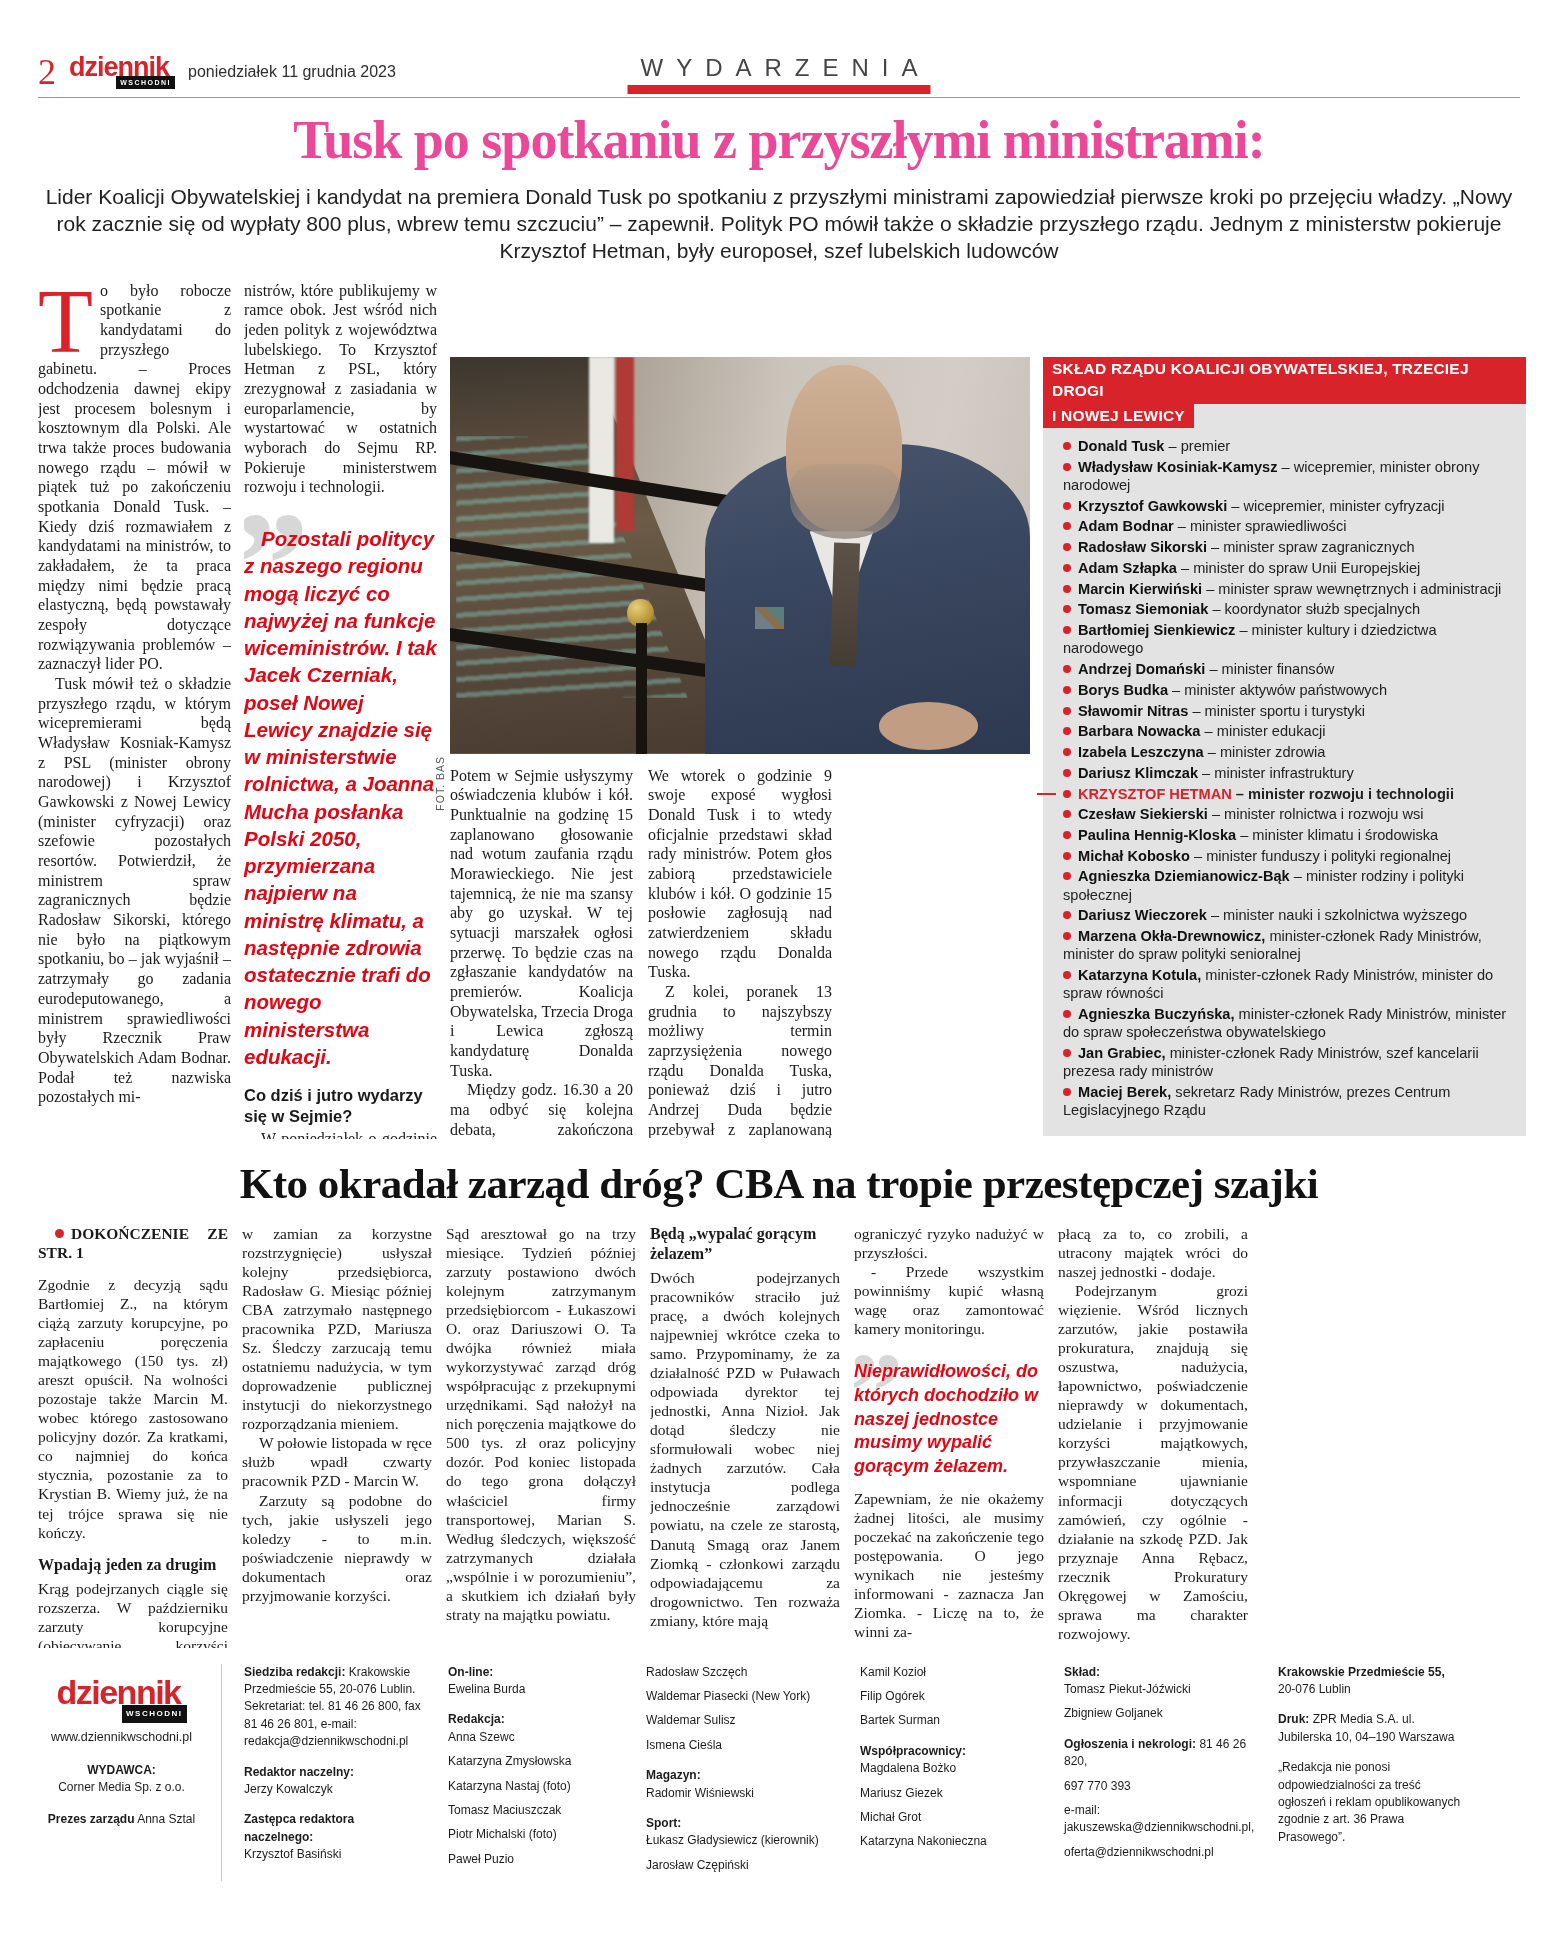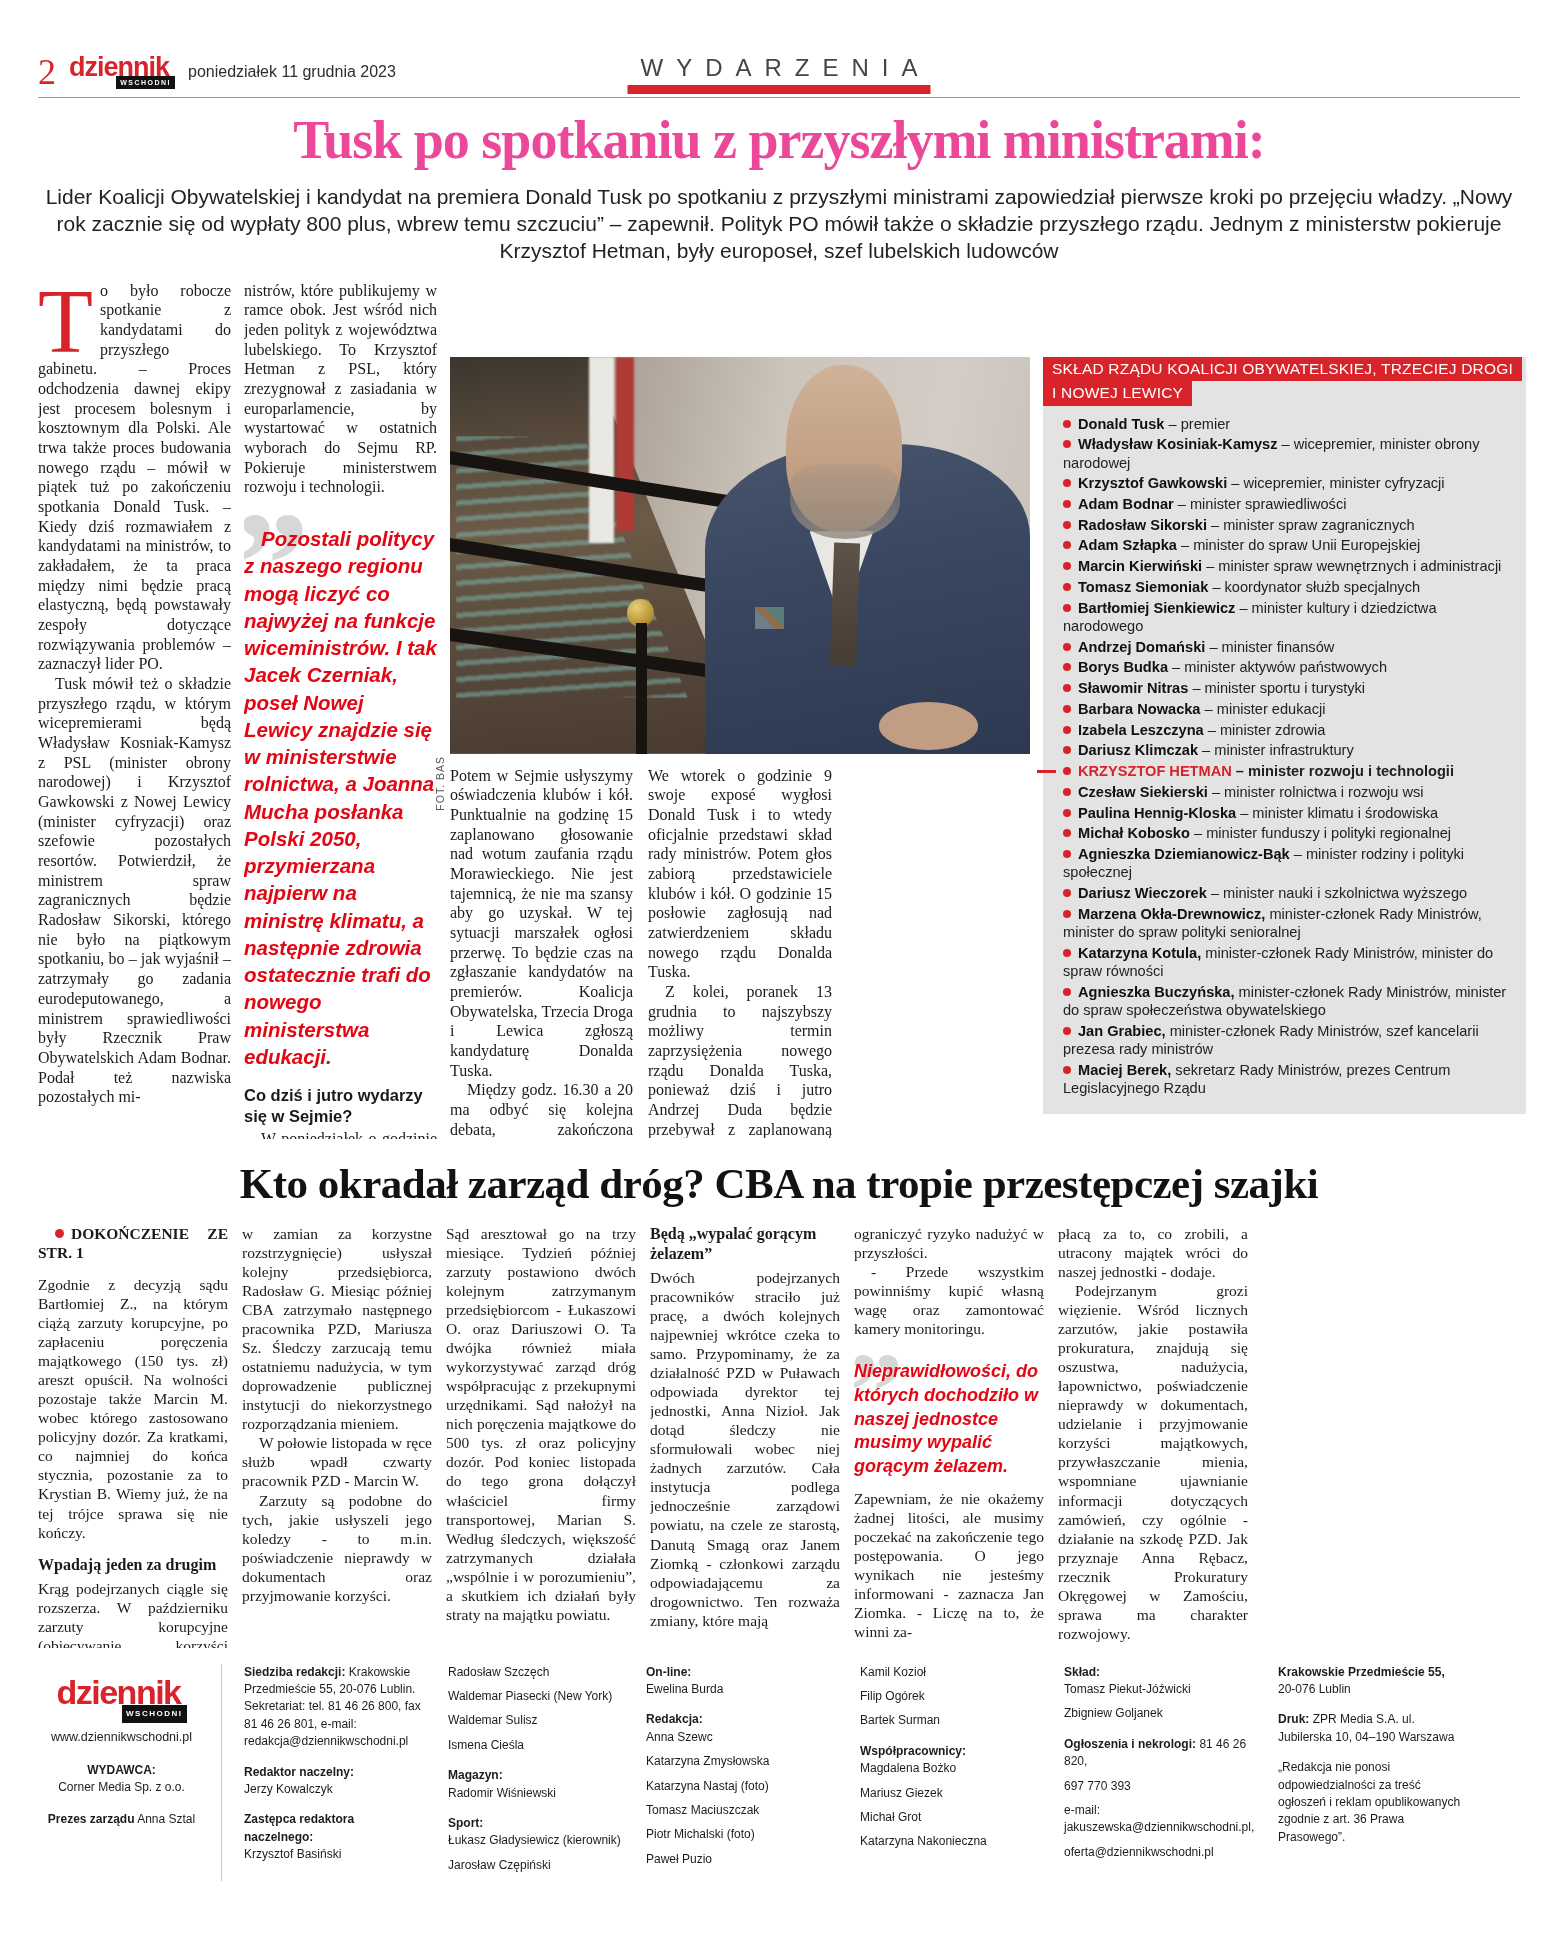--- a/index.html
+++ b/index.html
@@ -55,21 +55,21 @@
   .ph-pocket { position:absolute; left:52.5%; top:63%; width:5%; height:5.5%; background:linear-gradient(45deg,#6f7f85 0 40%, #8a6f4f 40% 60%, #5d7d7a 60% 100%); }
   .ph-hand { position:absolute; right:9%; bottom:1%; width:17%; height:12%; background:#c19d83; border-radius:50%; }
 
   .photo-cols { display:grid; grid-template-columns:183px 184px; column-gap:15px; margin-top:12px; }
   .pcol { height:372px; overflow:hidden; }
 
   
   .govbox-cell { margin-top:76px; }
   .govbox { background:#e3e3e3; padding-bottom:14px; }
   .gov-title div { line-height:0; }
-  .gov-title span { display:inline-block; background:#d8232a; color:#fff; font-weight:normal; font-size:15.5px; line-height:1.45; padding:1px 9px; letter-spacing:.2px; }
+  .gov-title span { display:inline-block; background:#d8232a; color:#fff; font-weight:bold; font-size:15.5px; line-height:1.45; padding:1px 9px; letter-spacing:.2px; }
   .gov-list { list-style:none; padding:9px 12px 0 20px; }
   .gov-list li { font-size:14.6px; line-height:1.25; margin-bottom:2.5px; position:relative; color:#222; }
   .dot { display:inline-block; width:8px; height:8px; border-radius:50%; background:#d8232a; margin-right:7px; vertical-align:1px; }
   .mname { color:#111; }
   .gov-list li.highlight .mname { color:#d8232a; }
   .gov-list li.highlight .mrest { font-weight:bold; }
   .gov-list li.highlight::after { content:""; position:absolute; left:-26px; top:8px; width:19px; height:2.5px; background:#d8232a; }
 
   
   .headline2 { font-family:"Liberation Serif", serif; font-weight:bold; font-size:43px; text-align:center; margin:20px 0 16px; letter-spacing:-0.5px; color:#121212; }
@@ -253,38 +253,38 @@
         <b>Prezes zarządu</b>
         <span>Anna Sztal</span>
       </div>
     </div>
     <div class="fcol">
         <p class="fline"><b>Siedziba redakcji:</b> <span>Krakowskie Przedmieście 55, 20-076 Lublin. Sekretariat: tel. 81 46 26 800, fax 81 46 26 801, e-mail: redakcja@dziennikwschodni.pl</span></p>
         <p class="fline blk sp"><b>Redaktor naczelny:</b> <span>Jerzy Kowalczyk</span></p>
         <p class="fline blk sp"><b>Zastępca redaktora naczelnego:</b> <span>Krzysztof Basiński</span></p>
       </div>
     <div class="fcol">
+        <p class="fline blk"><b>On-line:</b> <span>Ewelina Burda</span></p>
+        <p class="fline blk sp"><b>Redakcja:</b> <span>Anna Szewc</span></p>
+        <p class="fline"><b></b> <span>Katarzyna Zmysłowska</span></p>
+        <p class="fline"><b></b> <span>Katarzyna Nastaj (foto)</span></p>
+        <p class="fline"><b></b> <span>Tomasz Maciuszczak</span></p>
+        <p class="fline"><b></b> <span>Piotr Michalski (foto)</span></p>
+        <p class="fline"><b></b> <span>Paweł Puzio</span></p>
+      </div>
+    <div class="fcol">
         <p class="fline"><b></b> <span>Radosław Szczęch</span></p>
         <p class="fline"><b></b> <span>Waldemar Piasecki (New York)</span></p>
         <p class="fline"><b></b> <span>Waldemar Sulisz</span></p>
         <p class="fline"><b></b> <span>Ismena Cieśla</span></p>
         <p class="fline blk sp"><b>Magazyn:</b> <span>Radomir Wiśniewski</span></p>
         <p class="fline blk sp"><b>Sport:</b> <span>Łukasz Gładysiewicz (kierownik)</span></p>
         <p class="fline"><b></b> <span>Jarosław Czępiński</span></p>
       </div>
     <div class="fcol">
-        <p class="fline blk"><b>On-line:</b> <span>Ewelina Burda</span></p>
-        <p class="fline blk sp"><b>Redakcja:</b> <span>Anna Szewc</span></p>
-        <p class="fline"><b></b> <span>Katarzyna Zmysłowska</span></p>
-        <p class="fline"><b></b> <span>Katarzyna Nastaj (foto)</span></p>
-        <p class="fline"><b></b> <span>Tomasz Maciuszczak</span></p>
-        <p class="fline"><b></b> <span>Piotr Michalski (foto)</span></p>
-        <p class="fline"><b></b> <span>Paweł Puzio</span></p>
-      </div>
-    <div class="fcol">
         <p class="fline"><b></b> <span>Kamil Kozioł</span></p>
         <p class="fline"><b></b> <span>Filip Ogórek</span></p>
         <p class="fline"><b></b> <span>Bartek Surman</span></p>
         <p class="fline blk sp"><b>Współpracownicy:</b> <span>Magdalena Bożko</span></p>
         <p class="fline"><b></b> <span>Mariusz Giezek</span></p>
         <p class="fline"><b></b> <span>Michał Grot</span></p>
         <p class="fline"><b></b> <span>Katarzyna Nakonieczna</span></p>
       </div>
     <div class="fcol">
         <p class="fline blk"><b>Skład:</b> <span>Tomasz Piekut-Jóźwicki</span></p>

